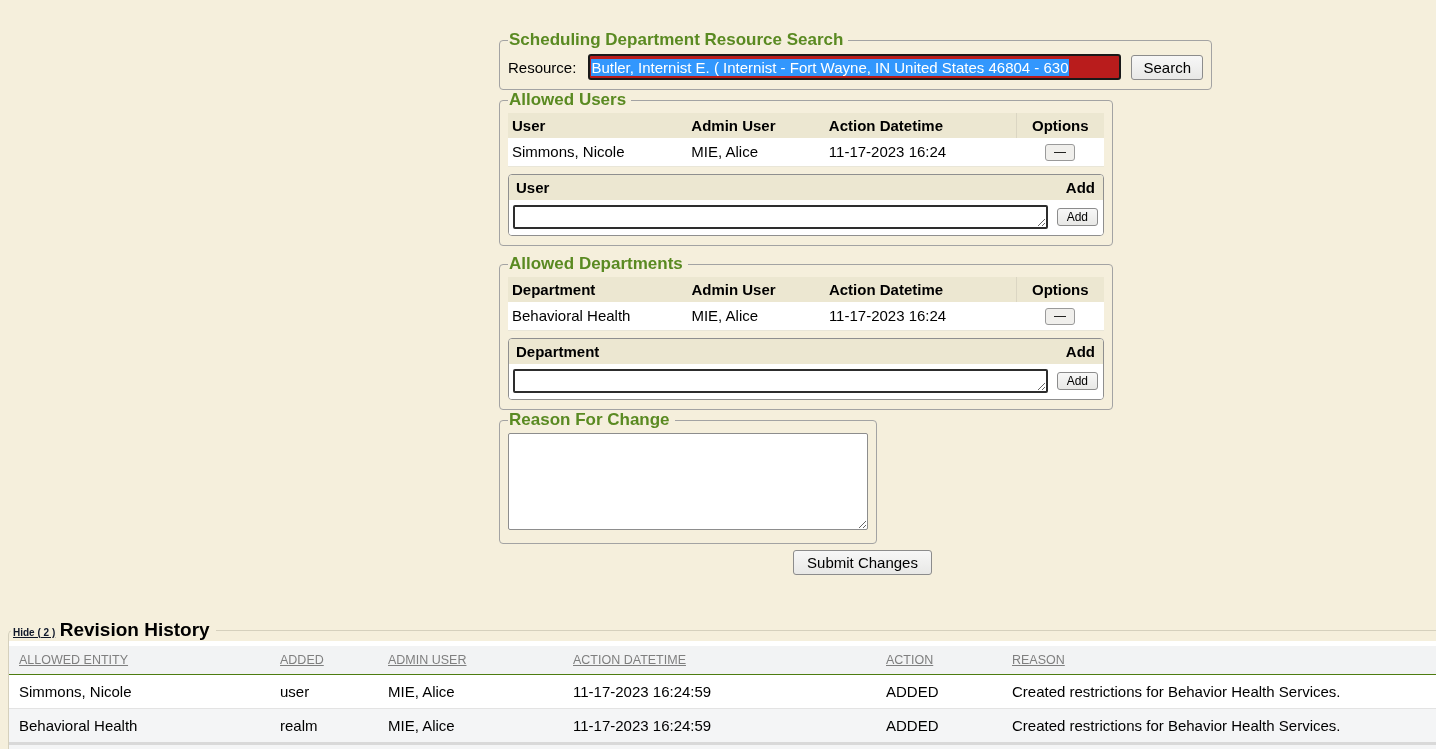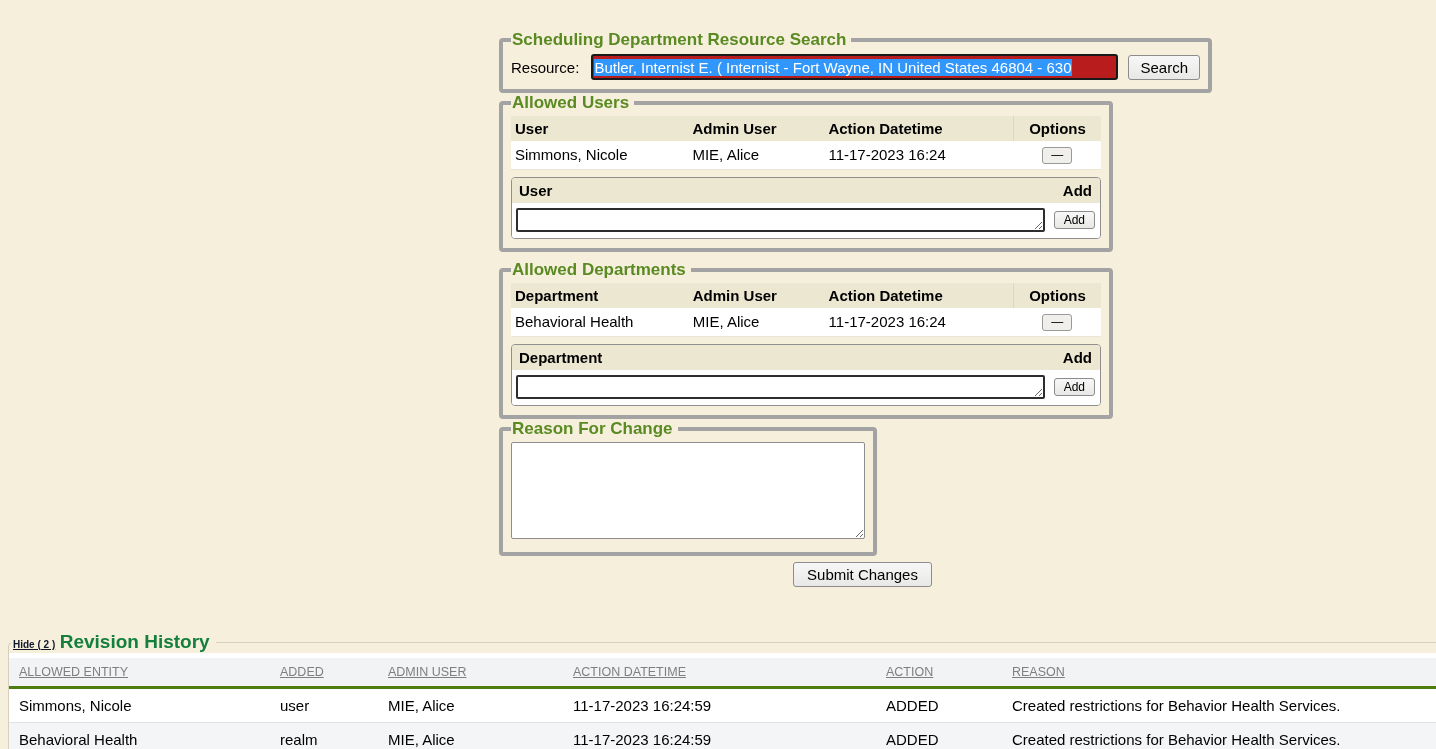--- a/index.html
+++ b/index.html
@@ -7,21 +7,21 @@
     margin: 0; padding: 0;
     width: 1436px; height: 749px;
     background: #f5efdc;
     font-family: "Liberation Sans", sans-serif;
     color: #000;
     overflow: hidden;
   }
 
   
   fieldset.app-fs {
-    border: 4px solid #a3a3a3;
+    border: 1px solid #a3a3a3;
     border-radius: 4px;
     margin: 0;
     padding: 3px 8px 9px 8px;
     background: transparent;
   }
   fieldset.app-fs > legend {
     color: #5a8a22;
     font-weight: bold;
     font-size: 17px;
     padding: 0 5px 0 1px;
@@ -140,35 +140,35 @@
     white-space: nowrap;
   }
   .hide-link {
     color: #0f172a;
     font-weight: bold;
     font-size: 10px;
     text-decoration: underline;
     cursor: pointer;
   }
   .rev-title {
-    color: #15803d;
+    color: #000000;
     font-weight: bold;
     font-size: 19px;
   }
   .rev-body { background: #fff; padding-top: 5px; }
 
   table.rev { width: 100%; border-collapse: collapse; table-layout: fixed; }
   table.rev th {
     background: #f2f3f4;
     color: #7f7f7f;
     font-weight: normal;
     font-size: 12.5px;
     text-align: left;
     padding: 7px 4px;
-    border-bottom: 3px solid #4d7c0f;
+    border-bottom: 1px solid #4d7c0f;
     cursor: pointer;
   }
   table.rev th span { text-decoration: underline; }
   table.rev th:nth-child(1), table.rev td:nth-child(1) { width: 267px; padding-left: 10px; }
   table.rev th:nth-child(2), table.rev td:nth-child(2) { width: 108px; }
   table.rev th:nth-child(3), table.rev td:nth-child(3) { width: 185px; }
   table.rev th:nth-child(4), table.rev td:nth-child(4) { width: 313px; }
   table.rev th:nth-child(5), table.rev td:nth-child(5) { width: 126px; }
   table.rev td { font-size: 15px; padding: 8px 4px; background: #fff; border-bottom: 1px solid #e3e3e3; }
   table.rev tr.alt td { background: #f4f5f6; }

